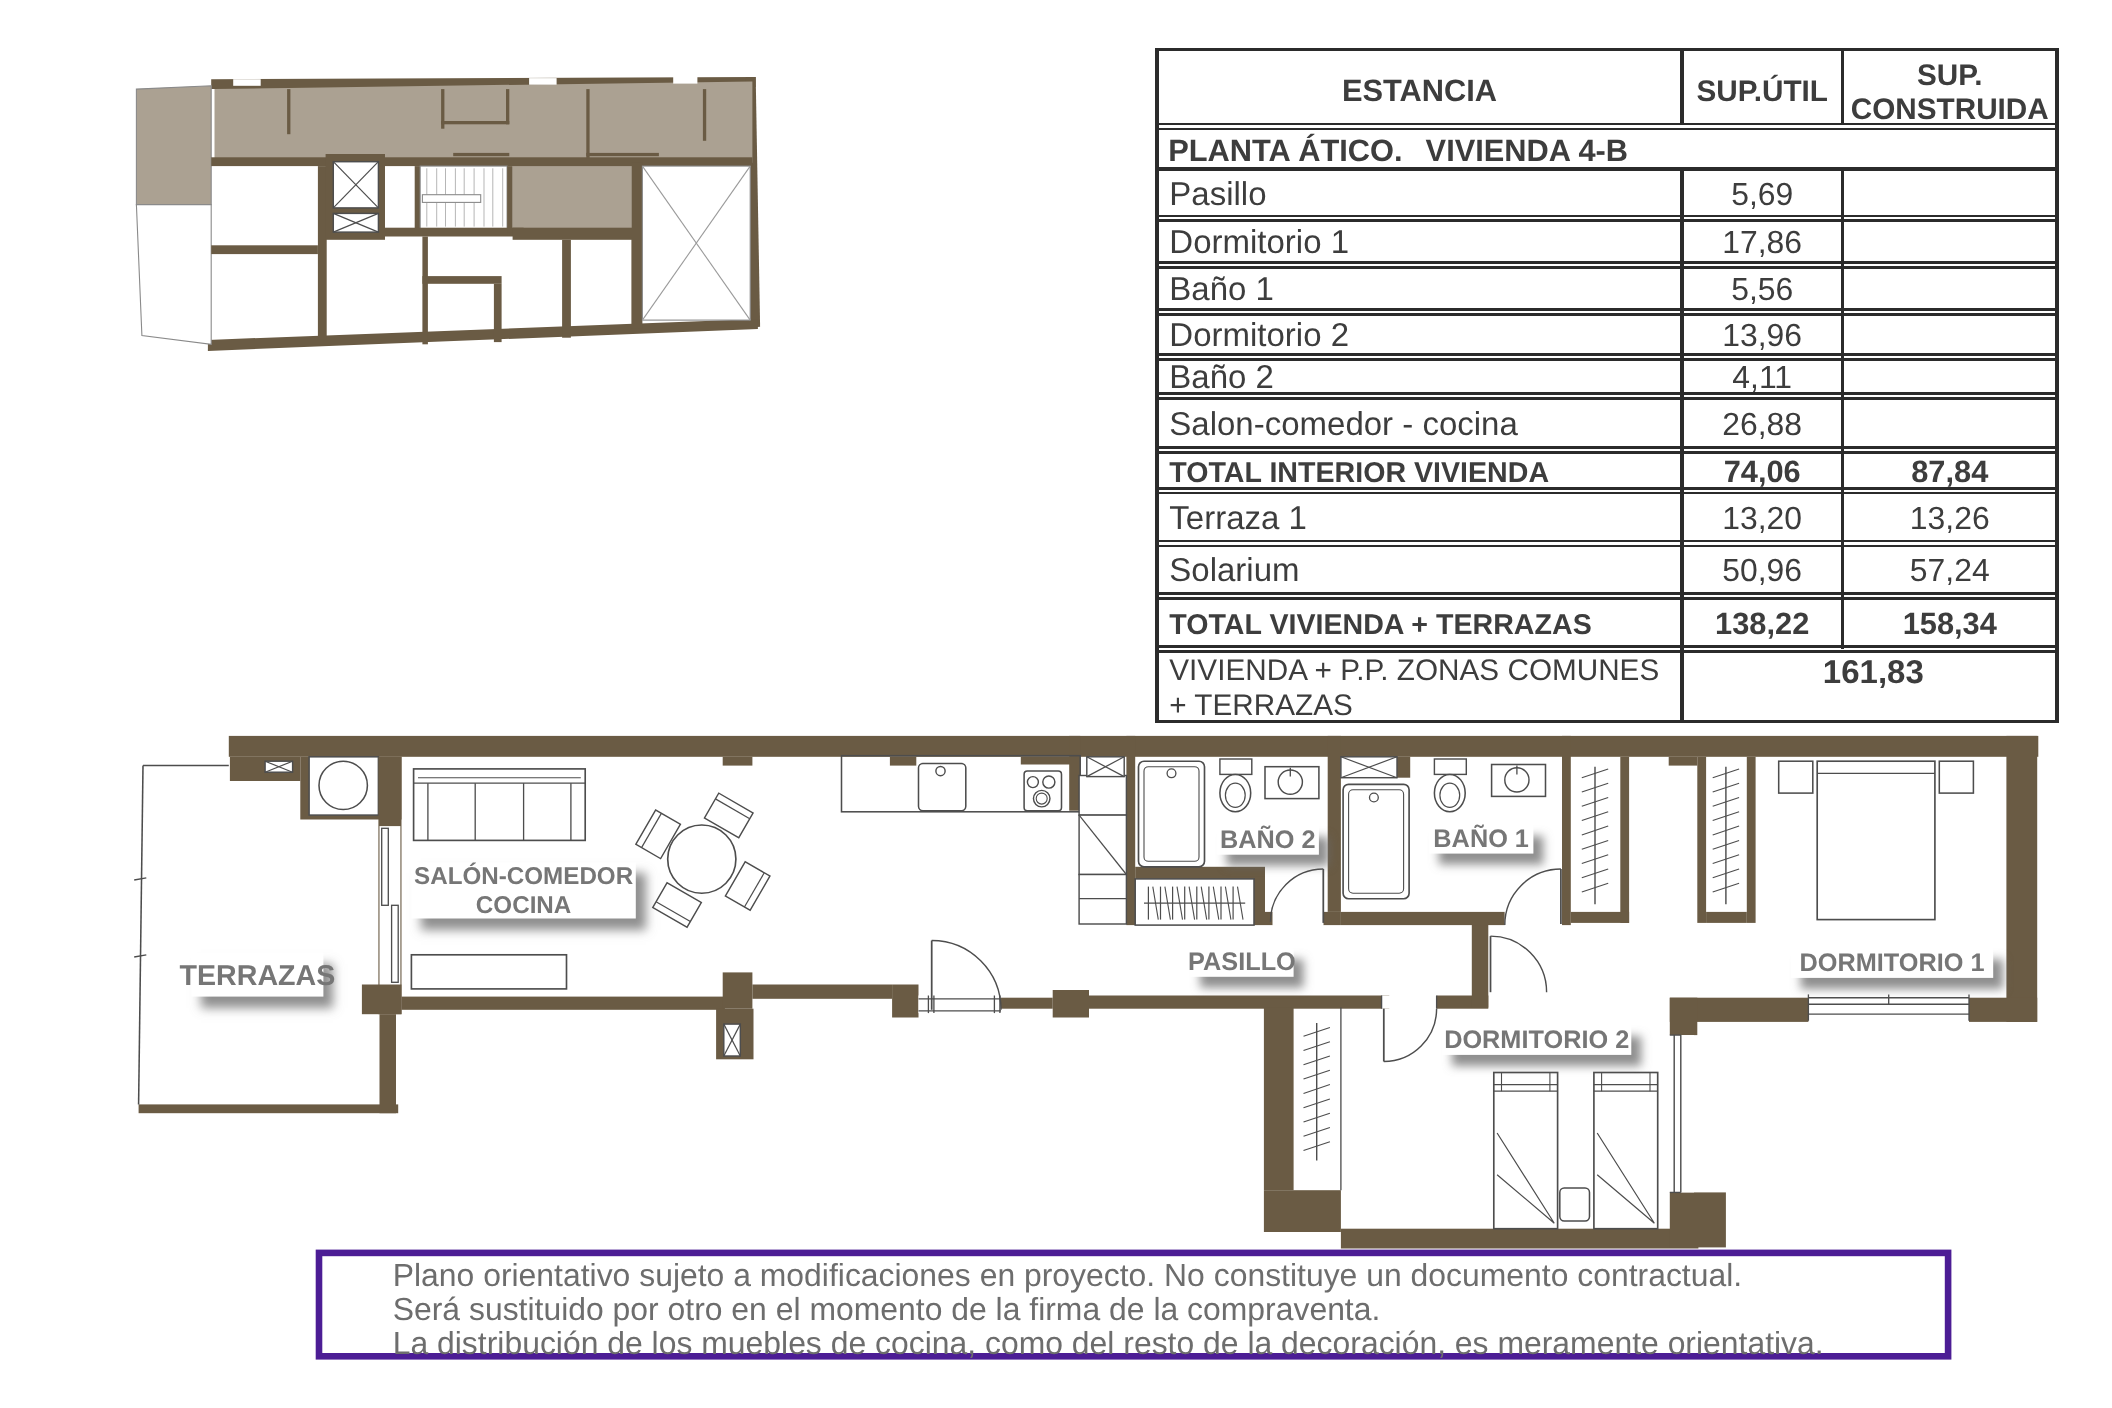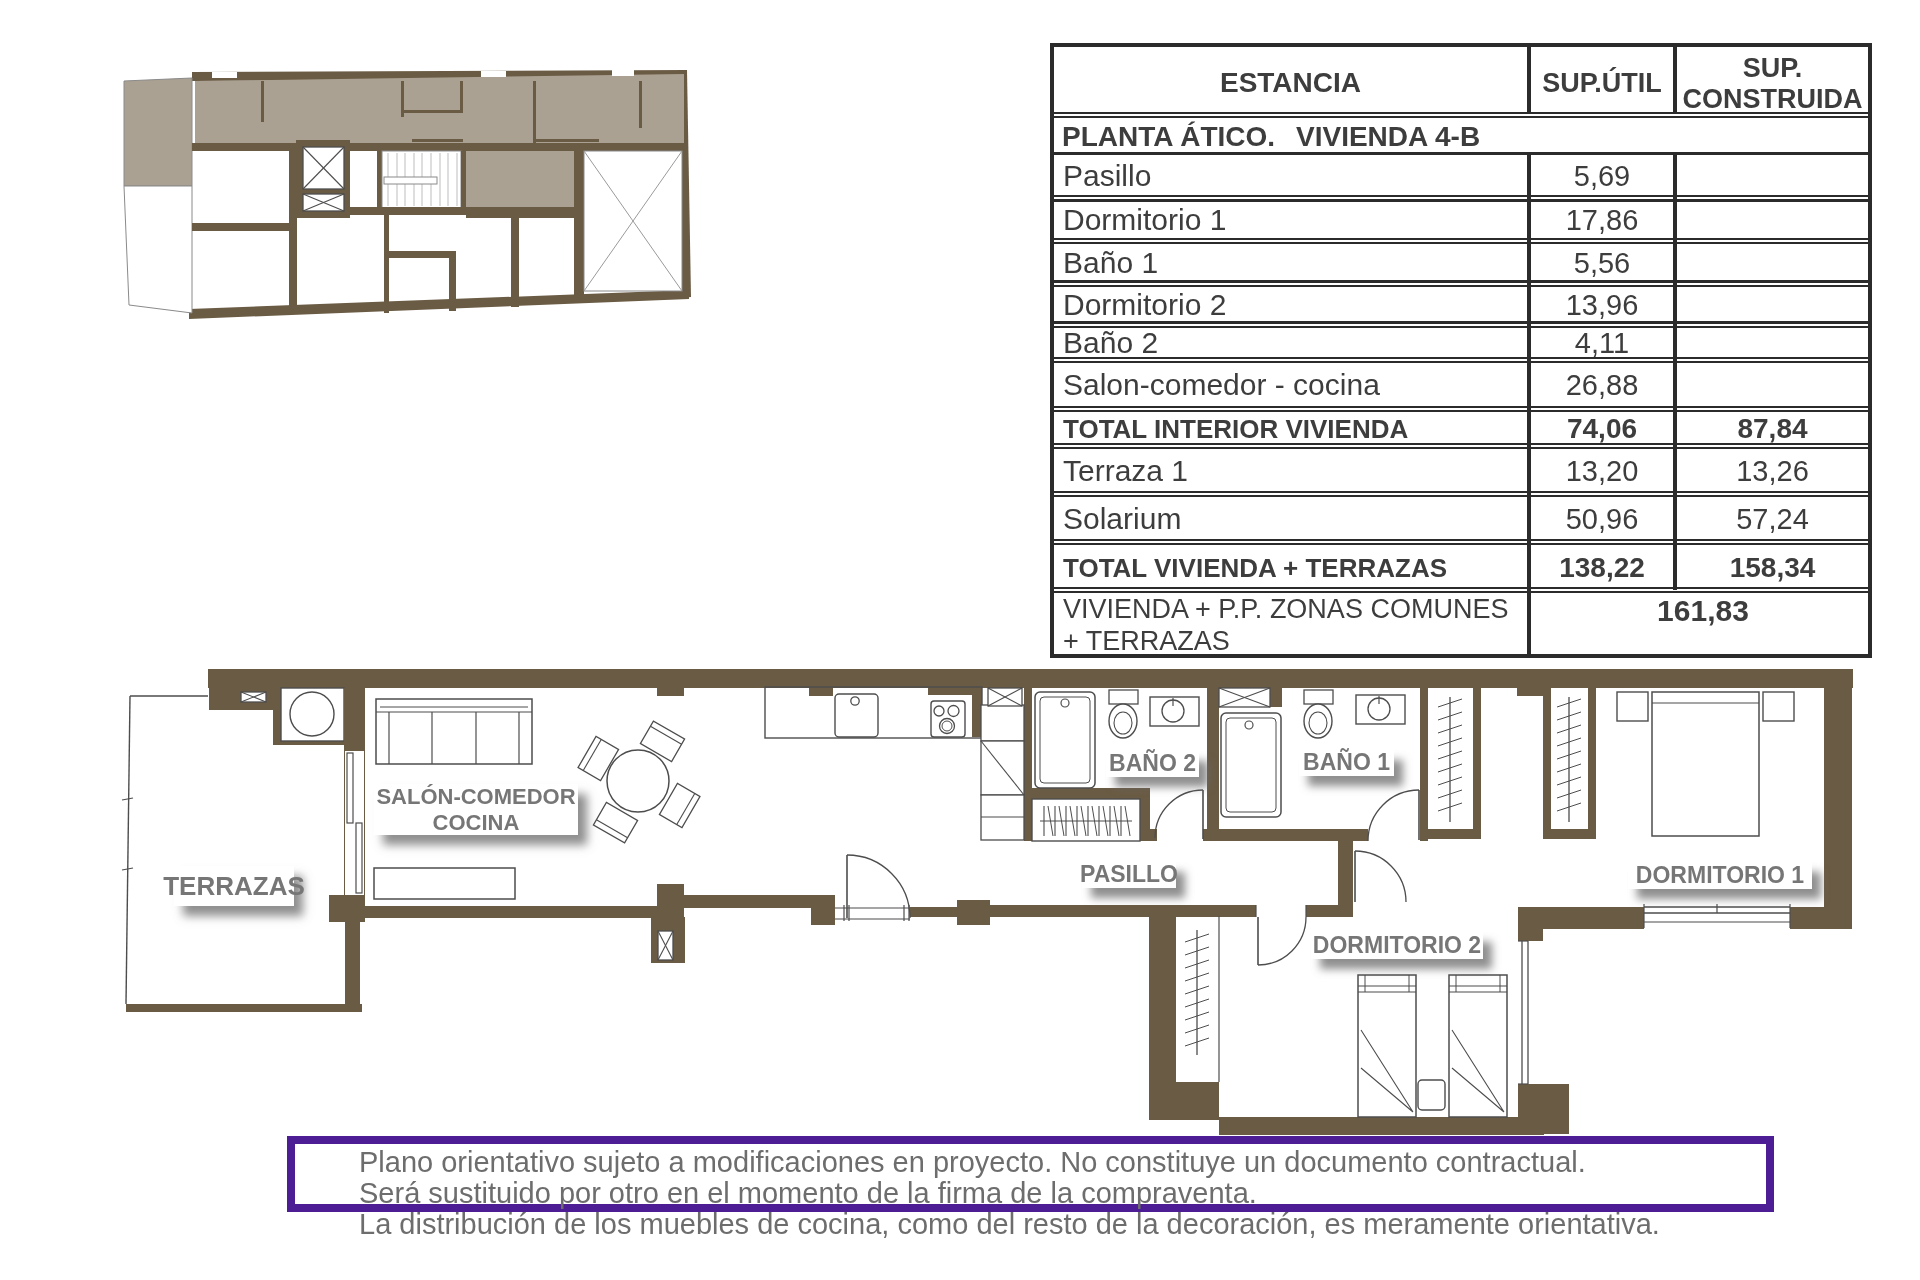--- a/index.html
+++ b/index.html
@@ -2,22 +2,22 @@
 <html><head>
 <meta charset="utf-8">
 <style>
   html,body{margin:0;padding:0;width:1920px;height:1280px;background:#ffffff;
     font-family:"Liberation Sans", sans-serif;}
   #page{position:relative;width:1920px;height:1280px;overflow:hidden;margin-left:32px;}
   svg{position:absolute;left:0;top:0;}
   .lbl{position:absolute;background:#ffffff;color:#767676;font-weight:bold;
        text-align:center;box-shadow:9px 10px 9px rgba(105,105,105,0.75);
        display:flex;align-items:center;justify-content:center;line-height:1.1;}
-  #disc{position:absolute;left:255px;top:1136px;width:1487px;height:76px;box-sizing:border-box;
-        border:8px solid #4c1d95;color:#6d6d6d;font-size:29px;line-height:31px;
+  #disc{position:absolute;left:255px;top:1136px;width:1487px;height:100px;box-sizing:border-box;
+        border:6px solid #4c1d95;color:#6d6d6d;font-size:29px;line-height:31px;
         padding:3px 0 0 64px;}
 </style>
 </head>
 <body>
 <div id="page">
 <svg width="1920" height="1280" viewBox="0 0 1920 1280">
 <defs></defs>
 <g id="keyplan">
 
 <polygon points="160,72 655,70 655,79 160,81" fill="#6a5b44"></polygon>

